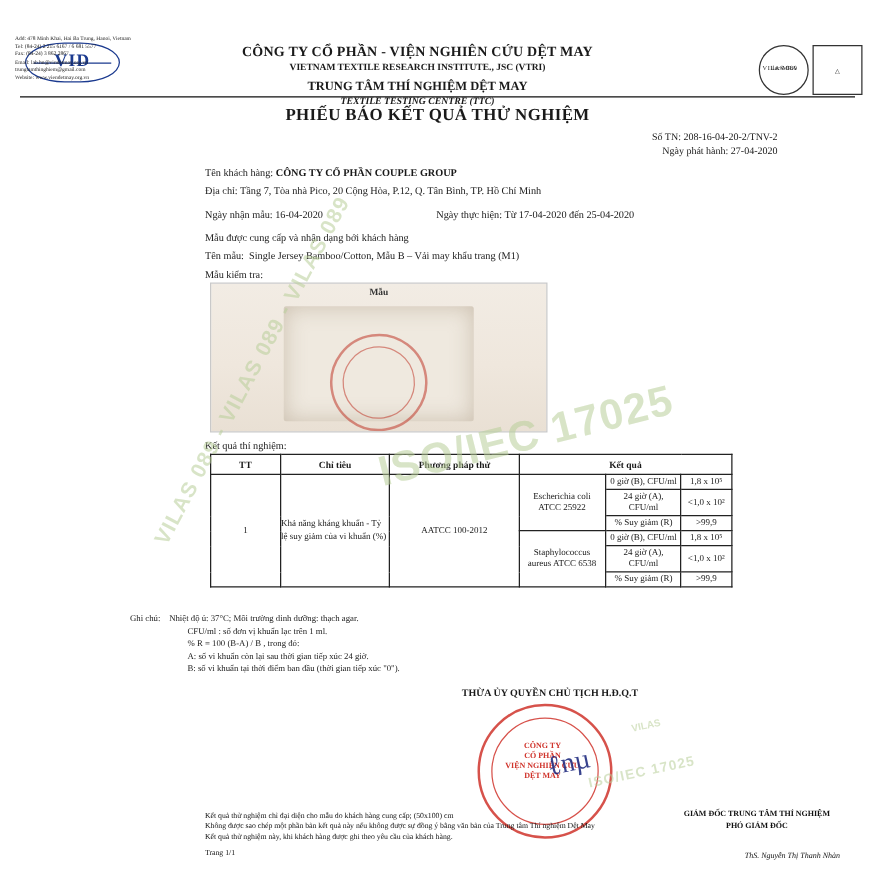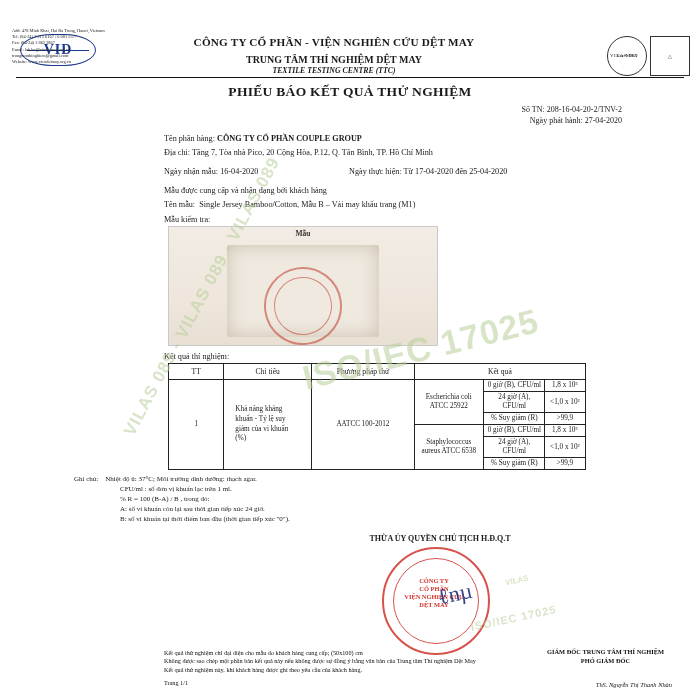--- a/index.html
+++ b/index.html
@@ -55,32 +55,32 @@
     box-shadow:inset 0 0 18px rgba(160,140,115,.45);border-radius:2px;}
   .photo .stamp{position:absolute;left:95px;top:40px;width:74px;height:74px;border:2px solid #c0392b;border-radius:50%;
     opacity:.55;transform:rotate(-8deg);}
   .photo .stamp:after{content:"";position:absolute;left:8px;top:8px;right:8px;bottom:8px;border:1px solid #c0392b;border-radius:50%;}
 
   
   .res-label{padding-left:164px;font-size:8.2px;margin-top:6px;}
   table.res{border-collapse:collapse;margin-left:168px;margin-top:2px;width:418px;
     font-size:7.2px;line-height:9px;}
   table.res th,table.res td{border:.8px solid #222;padding:1px 2px;text-align:center;vertical-align:middle;}
-  table.res th{font-weight:normal;font-size:7.6px;padding:3px 20px;}
+  table.res th{font-weight:bold;font-size:7.6px;padding:3px 20px;}
   .c-tt{width:20px;}
   .c-ct{width:86px;}
   .c-pp{width:104px;}
   .c-kq{width:208px;}
   .sub-name{width:74px;text-align:center;}
   .sub-cond{width:78px;text-align:left;padding-left:3px !important;}
   .sub-val{width:50px;text-align:center;}
-  .crit{font-size:7.2px;line-height:9.6px;padding:2px 11px !important;text-align:left !important;}
-
-  
-  .notes{padding-left:74px;margin-top:4px;font-size:7px;line-height:10px;}
+  .crit{font-size:7.2px;line-height:9.6px;padding:2px 0 !important;text-align:left !important;}
+
+  
+  .notes{padding-left:104px;margin-top:20px;font-size:7px;line-height:10px;}
   .notes .lbl{font-weight:normal;}
   .notes-ind{padding-left:46px;}
 
   
   .sign{margin-top:10px;text-align:center;padding-left:180px;}
   .sign-title{font-size:8px;font-weight:bold;}
   .sign-stamp{position:relative;width:116px;height:104px;margin:4px auto 0 auto;}
   .sign-stamp .ring{position:absolute;left:0;top:0;width:104px;height:104px;border:2.4px solid #d0342c;border-radius:50%;opacity:.85;}
   .sign-stamp .ring:after{content:"";position:absolute;left:9px;top:9px;right:9px;bottom:9px;border:1.4px solid #d0342c;border-radius:50%;}
   .sign-stamp .txt{position:absolute;left:0;top:30px;width:104px;text-align:center;color:#d0342c;font-size:6.4px;font-weight:bold;line-height:8px;}
@@ -107,20 +107,21 @@
 
   <div class="header">
     <div class="hdr-row">
       <div class="logo-box">
         <div class="logo-mark">
           <span>VID</span>
         </div>
       </div>
       <div class="center-block">
         <div class="c1">CÔNG TY CỔ PHẦN - VIỆN NGHIÊN CỨU DỆT MAY</div>
+        <div class="c2">VIETNAM TEXTILE RESEARCH INSTITUTE., JSC (VTRI)</div>
         <div class="c3">TRUNG TÂM THÍ NGHIỆM DỆT MAY</div>
         <div class="c4">TEXTILE TESTING CENTRE (TTC)</div>
       </div>
       <div class="seal-box">
         <div class="seal circle">ilac-MRA</div>
         <div class="seal tri">△</div>
       </div>
     </div>
 
     <div class="addr" style="position:absolute;left:12px;top:26px;">
@@ -144,21 +145,21 @@
       <span>208-16-04-20-2/TNV-2</span>
     </div>
     <div>
       <span>Ngày phát hành:</span>
       <span>27-04-2020</span>
     </div>
   </div>
 
   <div class="body">
     <div class="fld">
-      <span>Tên phần hàng:</span>
+      <span>Tên khách hàng:</span>
       <b>CÔNG TY CỔ PHẦN COUPLE GROUP</b>
     </div>
     <div class="fld">
       <span>Địa chỉ:</span>
       <span>Tầng 7, Tòa nhà Pico, 20 Cộng Hòa, P.12, Q. Tân Bình, TP. Hồ Chí Minh</span>
     </div>
     <div class="sep"></div>
     <div class="fld two-col">
       <div>
         <span>Ngày nhận mẫu:</span>

